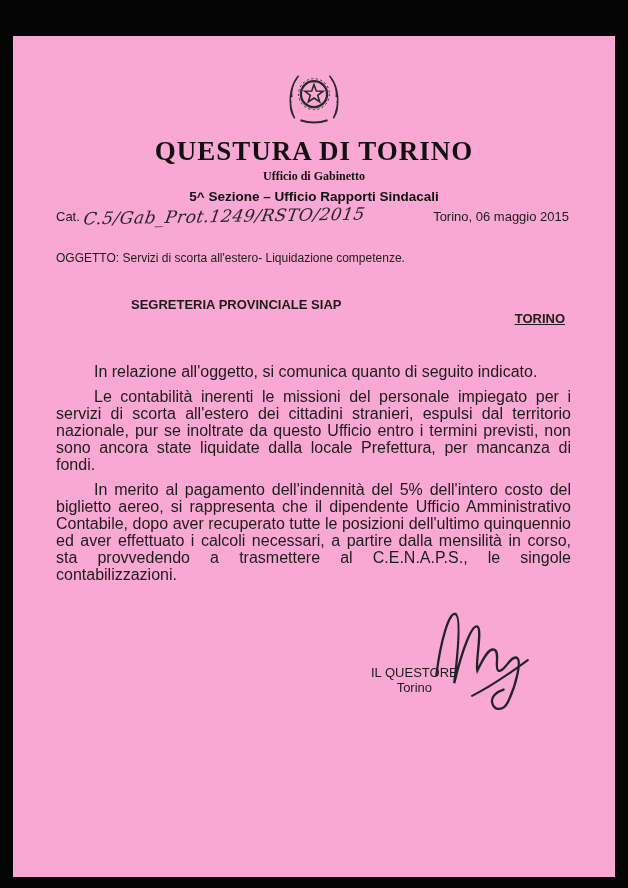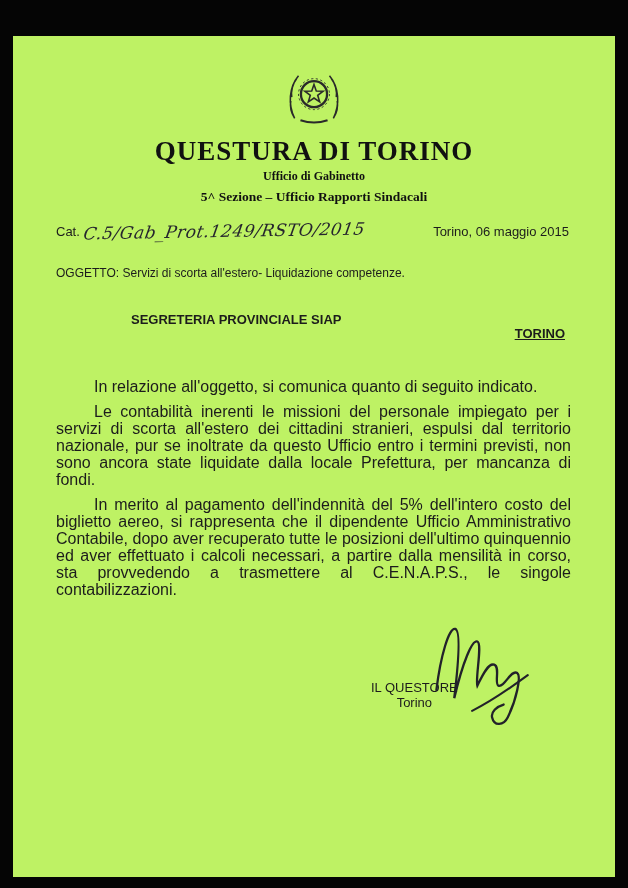--- a/index.html
+++ b/index.html
@@ -10,21 +10,21 @@
     overflow:hidden;
   }
   .scan {
     position:relative;
     width:628px; height:888px;
     background:#050505;
   }
   .page {
     position:absolute;
     left:13px; top:36px; right:13px; bottom:11px;
-    background:#bef264;
+    background:#f9a8d4;
     color:#1c1c1c;
   }
   
   .emblem {
     margin:32px auto 0 auto;
     width:60px; height:60px;
     display:block;
   }
   .org-title {
     margin-top:8px;
@@ -39,28 +39,27 @@
     margin-top:2px;
     text-align:center;
     font-family:"Liberation Serif", serif;
     font-weight:bold;
     font-size:12px;
     color:#111;
   }
   .section-line {
     margin-top:5px;
     text-align:center;
-    font-family:Liberation Serif, serif;
+    font-family:Liberation Sans, sans-serif;
     font-weight:bold;
     font-size:13.5px;
     color:#111;
   }
   
   .ref-row {
-    margin-top:14px;
     padding:0 46px 0 43px;
     display:flex;
     justify-content:space-between;
     align-items:flex-end;
     font-size:13px;
   }
   .ref-left { display:flex; align-items:flex-end; gap:2px; }
   .handwritten {
     display:inline-block;
     font-family:"DejaVu Serif", serif;

